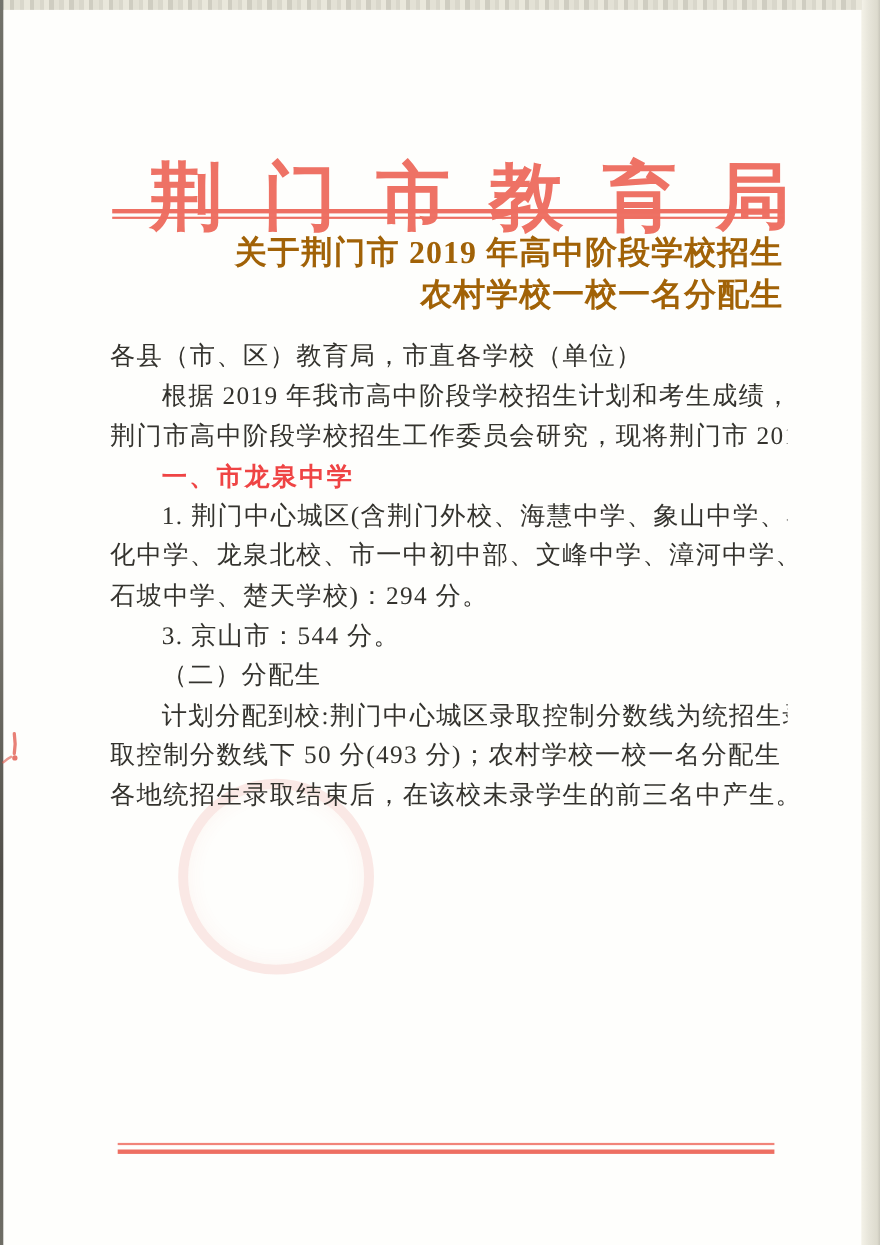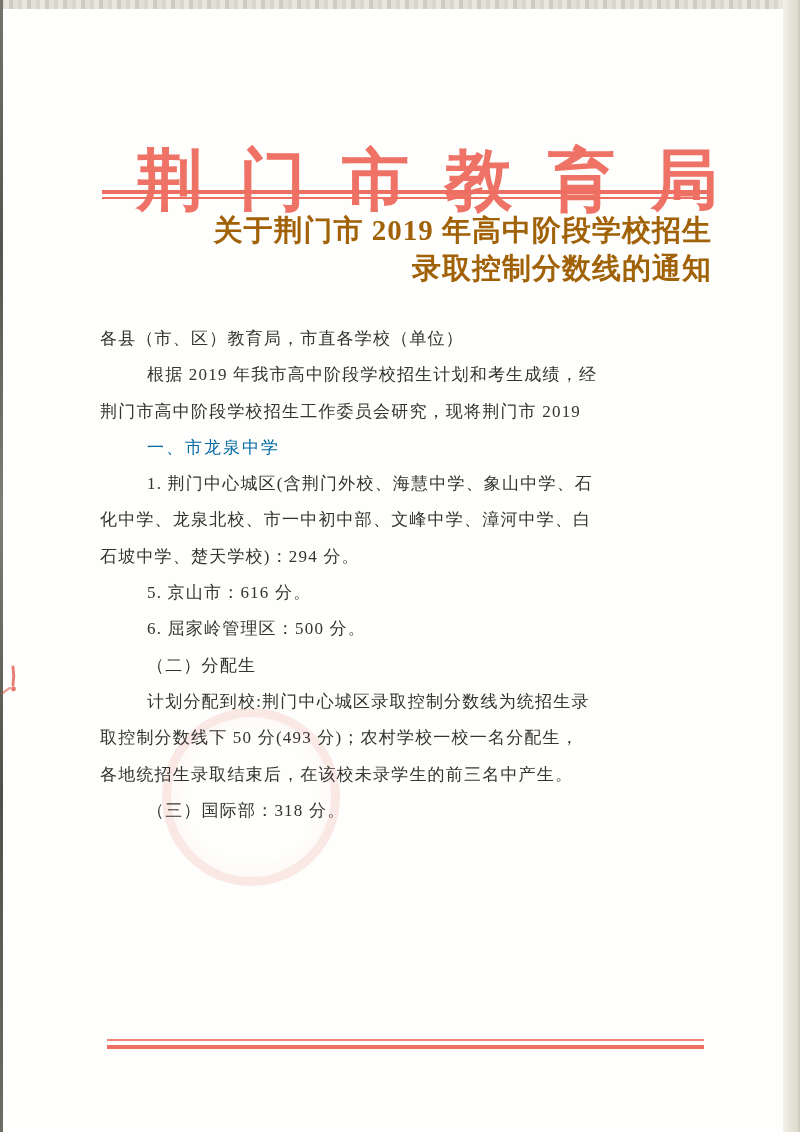--- a/index.html
+++ b/index.html
@@ -54,33 +54,33 @@
   .seal{
     position:absolute;left:162px;top:708px;width:160px;height:160px;
     border:9px solid rgba(226,87,74,0.13);
     border-radius:50%;
     box-shadow:inset 0 0 18px rgba(226,87,74,0.06);
   }
   
   .ink-mark{position:absolute;left:1px;top:663px;}
   
   .body-lines{
-    position:absolute;top:321px;left:100px;width:616px;
-    font-size:17px;color:var(--ink);
+    position:absolute;top:306px;left:100px;width:616px;
+    font-size:23px;color:var(--ink);
     letter-spacing:1.2px;
   }
   .bodyline{
     height:36.3px;line-height:36.3px;
     white-space:nowrap;overflow:hidden;
   }
   .bodyline.indent{padding-left:47px;}
   .bodyline.bold{
-    font-weight:normal;
+    font-weight:bold;
     font-family:"Liberation Sans","DejaVu Sans",sans-serif;
-    letter-spacing:2px;color:#0369a1;
+    letter-spacing:2px;color:#ef4444;
   }
   
   .rule-bottom-thin{position:absolute;left:107px;top:1039px;width:597px;height:2px;background:rgba(238,111,98,0.85);}
   .rule-bottom-thick{position:absolute;left:107px;top:1045px;width:597px;height:4px;background:var(--rule-red);}
 </style>
 </head>
 <body>
 
 <div class="page">
 
@@ -88,44 +88,42 @@
   <div class="edge-right"></div>
   <div class="edge-left"></div>
 
   <div class="agency">荆门市教育局</div>
 
   <div class="rule rule-top-thick"></div>
   <div class="rule rule-top-thin"></div>
 
   <div class="doc-title">
     <div>关于荆门市 2019 年高中阶段学校招生</div>
-    <div>录取控制分数线的通知</div>
+    <div>农村学校一校一名分配生</div>
   </div>
 
   <div class="seal"></div>
 
   <svg class="ink-mark" width="22" height="40" viewBox="0 0 22 40">
     <path d="M12 4 C13 10, 13 16, 12 22" stroke="#e0564a" stroke-width="3" fill="none" opacity="0.75" stroke-linecap="round"></path>
     <circle cx="12.5" cy="26" r="2.4" fill="#e0564a" opacity="0.8"></circle>
     <path d="M2 30 C5 27, 7 26, 9 25" stroke="#e0564a" stroke-width="2.2" fill="none" opacity="0.6" stroke-linecap="round"></path>
   </svg>
 
   <div class="body-lines">
       <div class="bodyline">各县（市、区）教育局，市直各学校（单位）</div>
       <div class="bodyline indent">根据 2019 年我市高中阶段学校招生计划和考生成绩，经</div>
       <div class="bodyline">荆门市高中阶段学校招生工作委员会研究，现将荆门市 2019</div>
       <div class="bodyline indent bold">一、市龙泉中学</div>
       <div class="bodyline indent">1. 荆门中心城区(含荆门外校、海慧中学、象山中学、石</div>
       <div class="bodyline">化中学、龙泉北校、市一中初中部、文峰中学、漳河中学、白</div>
       <div class="bodyline">石坡中学、楚天学校)：294 分。</div>
-      <div class="bodyline indent">5. 京山市：616 分。</div>
-      <div class="bodyline indent">6. 屈家岭管理区：500 分。</div>
+      <div class="bodyline indent">3. 京山市：544 分。</div>
       <div class="bodyline indent">（二）分配生</div>
       <div class="bodyline indent">计划分配到校:荆门中心城区录取控制分数线为统招生录</div>
       <div class="bodyline">取控制分数线下 50 分(493 分)；农村学校一校一名分配生，</div>
       <div class="bodyline">各地统招生录取结束后，在该校未录学生的前三名中产生。</div>
-      <div class="bodyline indent">（三）国际部：318 分。</div>
     </div>
 
   <div class="rule-bottom-thin"></div>
   <div class="rule-bottom-thick"></div>
 
 </div>
 
 </body></html>

